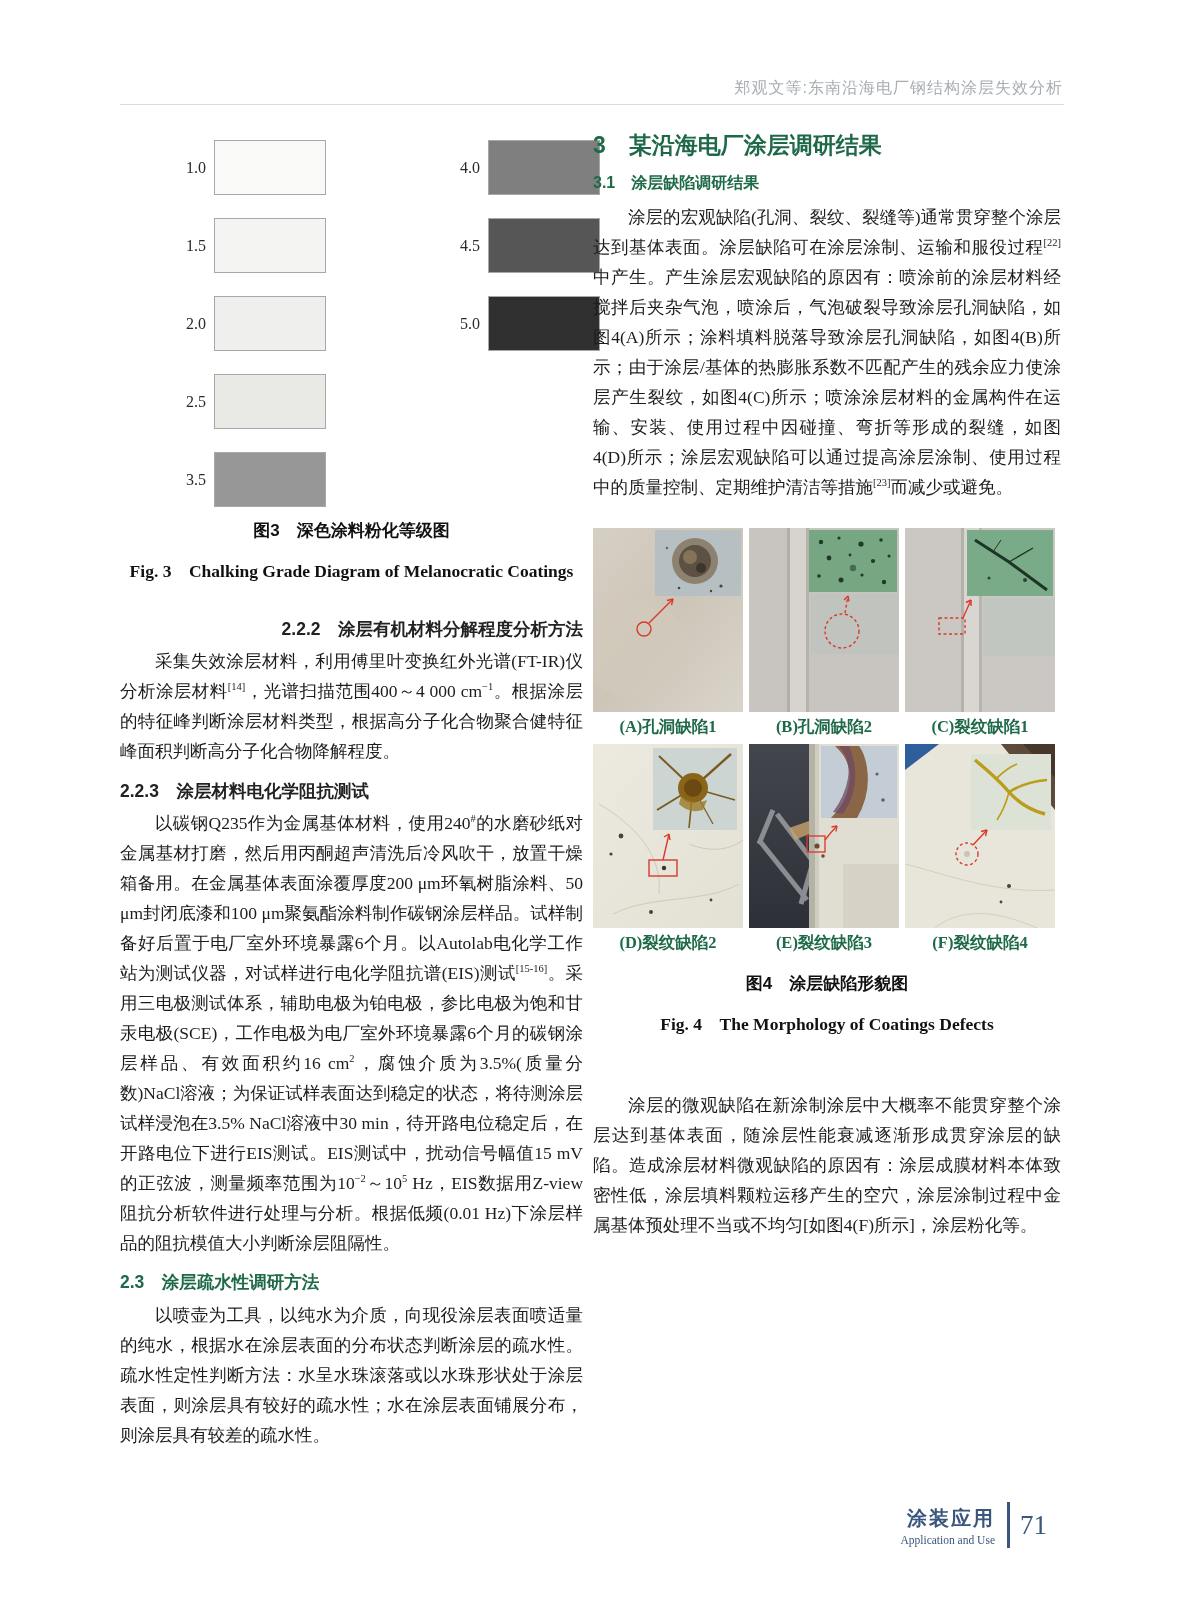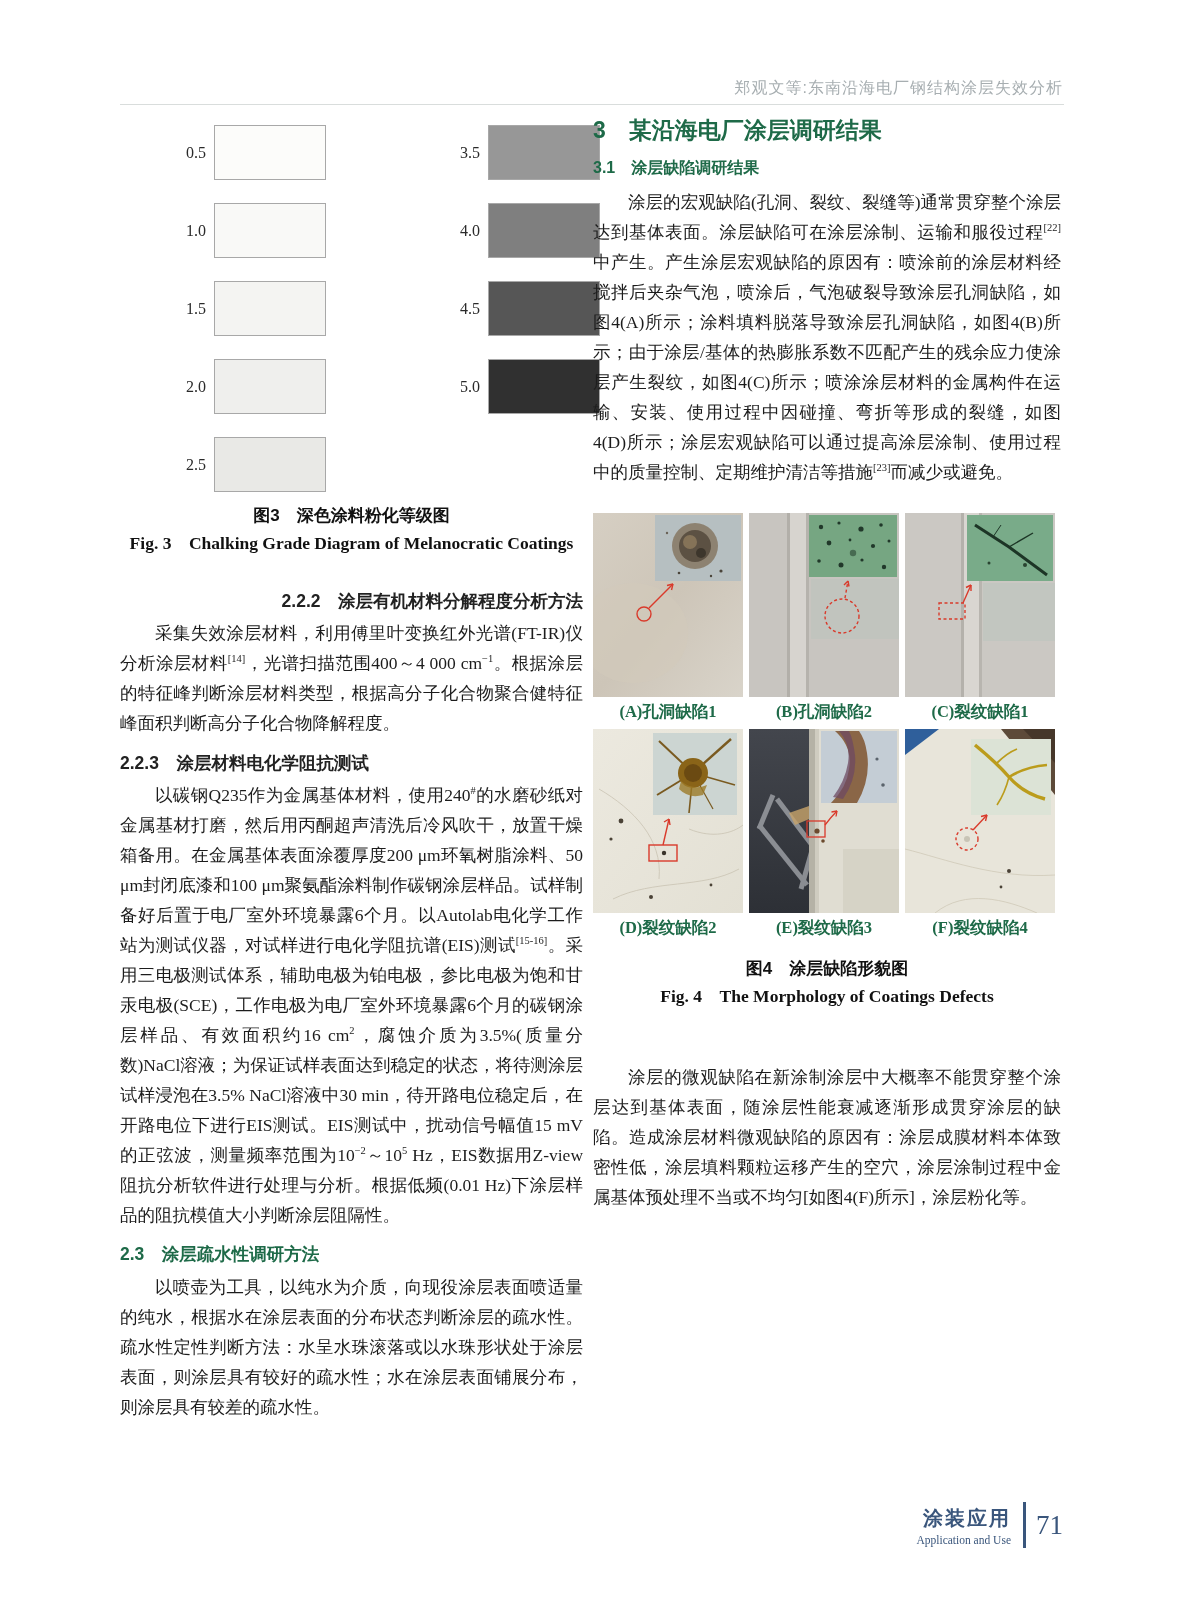--- a/index.html
+++ b/index.html
@@ -5,21 +5,21 @@
   html,body{margin:0;padding:0;background:#ffffff;}
   .page{position:relative;width:1187px;height:1600px;background:#fff;overflow:hidden;
         font-family:"Liberation Serif",serif;color:#1c1c1c;}
 
   
   .running-title{position:absolute;top:78px;right:124px;font-size:16px;color:#a7aeb1;
     font-family:"Liberation Sans",sans-serif;letter-spacing:1px;}
   .header-rule{position:absolute;left:120px;top:104px;width:944px;height:1px;background:#d9dddc;}
 
   
-  .col{position:absolute;top:113px;}
+  .col{position:absolute;top:128px;}
   .col.left{left:120px;width:463px;}
   .col.right{left:593px;width:468px;}
 
   p.body{font-size:17.5px;line-height:30px;text-align:justify;margin:0;text-indent:2em;}
   sup{font-size:0.6em;line-height:0;vertical-align:super;}
 
   h4.sub-heading{font-family:"Liberation Sans",sans-serif;font-weight:bold;color:#222;
     font-size:17.5px;margin:13px 0 5px;}
   h2.sec-heading{font-family:"Liberation Sans",sans-serif;font-weight:bold;font-size:23px;
     color:#1e6a48;margin:2px 0 12px;}
@@ -30,54 +30,50 @@
 
   
   .fig3{margin:12px 0 0;}
   .swatch-grid{display:grid;grid-template-rows:repeat(5,55px);grid-auto-flow:column;
     grid-auto-columns:212px;column-gap:62px;row-gap:23px;margin-left:0;}
   .pair{display:flex;align-items:center;}
   .swatch-label{width:94px;text-align:right;padding-right:8px;font-size:16px;color:#2a2a2a;box-sizing:border-box;}
   .swatch-box{width:112px;height:55px;border:1px solid #a8a8a8;box-sizing:border-box;}
   .figcap{text-align:center;}
   .cap-zh{font-family:"Liberation Sans",sans-serif;font-weight:bold;font-size:17px;margin-top:12px;color:#111;}
-  .cap-en{font-family:"Liberation Serif",serif;font-weight:bold;font-size:17.5px;margin-top:4px;color:#111;}
+  .cap-en{font-family:"Liberation Serif",serif;font-weight:bold;font-size:17.5px;margin-top:17px;color:#111;}
 
   
   .fig4{margin:26px 0 0;}
   .photo-row{display:grid;grid-template-columns:repeat(3,150px);column-gap:6px;}
   .photo{width:150px;height:184px;position:relative;overflow:hidden;}
   .photo svg{display:block;}
   .photo-label{font-family:"Liberation Serif",serif;font-weight:bold;font-size:16.5px;
     color:#1e6a48;text-align:center;height:32px;line-height:30px;}
 
   
-  .footer{position:absolute;right:124px;bottom:52px;display:flex;align-items:center;color:#3a567c;}
+  .footer{position:absolute;right:140px;bottom:52px;display:flex;align-items:center;color:#3a567c;}
   .footer .names{text-align:right;}
   .footer .j-zh{font-family:"Liberation Sans",sans-serif;font-weight:bold;font-size:20px;letter-spacing:2px;}
   .footer .j-en{font-family:"Liberation Serif",serif;font-size:11.5px;margin-top:2px;}
   .footer .bar{width:3px;height:46px;background:#3a567c;margin:0 10px 0 12px;}
   .footer .pageno{font-family:"Liberation Serif",serif;font-size:27px;}
 </style>
 </head>
 <body>
 
 <div class="page">
 
   <div class="running-title">郑观文等:东南沿海电厂钢结构涂层失效分析</div>
   <div class="header-rule"></div>
 
   <section class="col left">
 
     <figure class="fig3" style="margin:12px 0 0;">
       <div class="swatch-grid" id="swatch-grid">
-          <div class="pair">
-            <div class="swatch-label">0.5</div>
-            <div class="swatch-box" style="background: rgb(252, 252, 250);"></div>
-          </div>
           <div class="pair">
             <div class="swatch-label">1.0</div>
             <div class="swatch-box" style="background: rgb(249, 249, 247);"></div>
           </div>
           <div class="pair">
             <div class="swatch-label">1.5</div>
             <div class="swatch-box" style="background: rgb(244, 244, 242);"></div>
           </div>
           <div class="pair">
             <div class="swatch-label">2.0</div>

